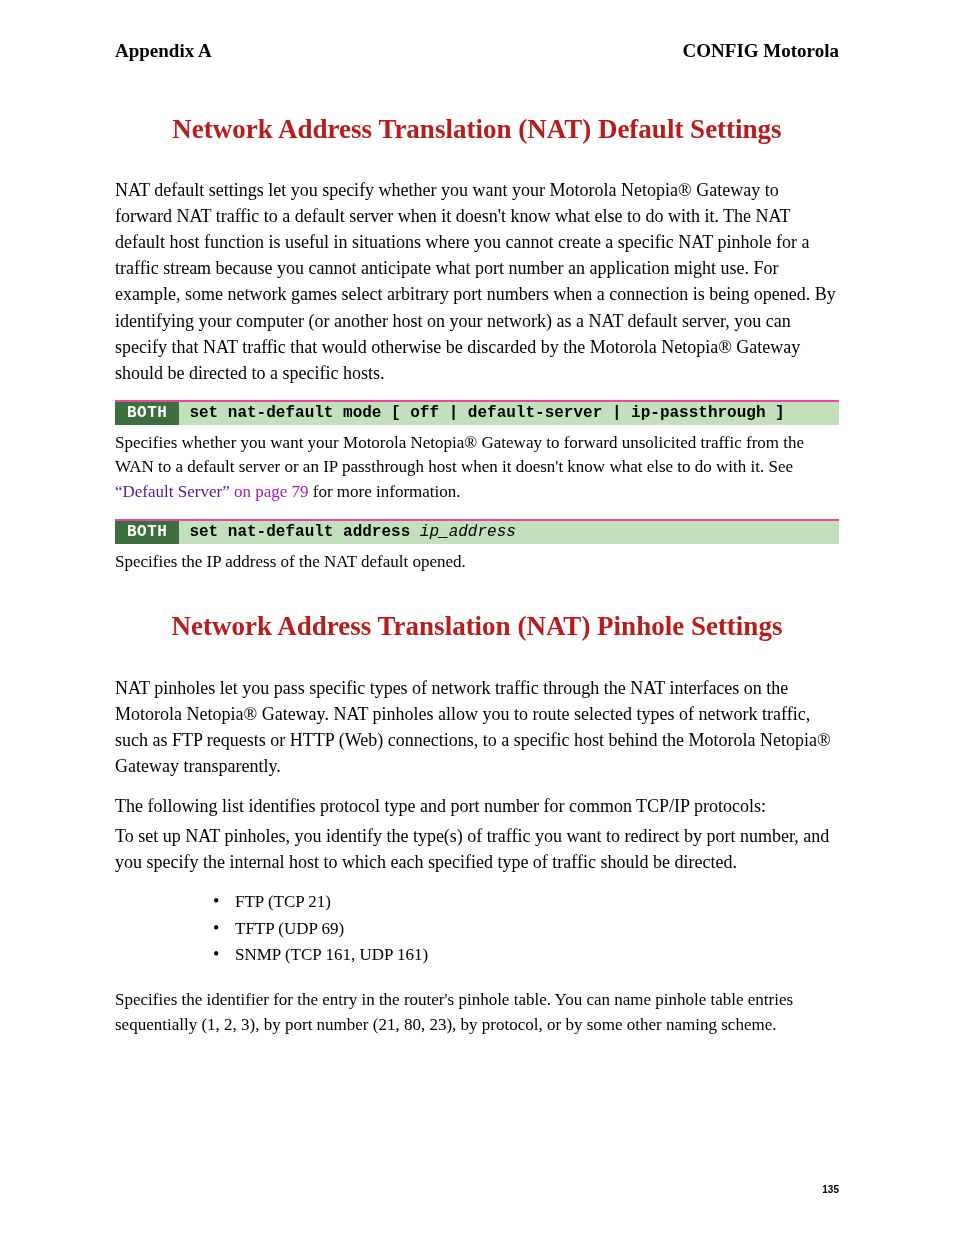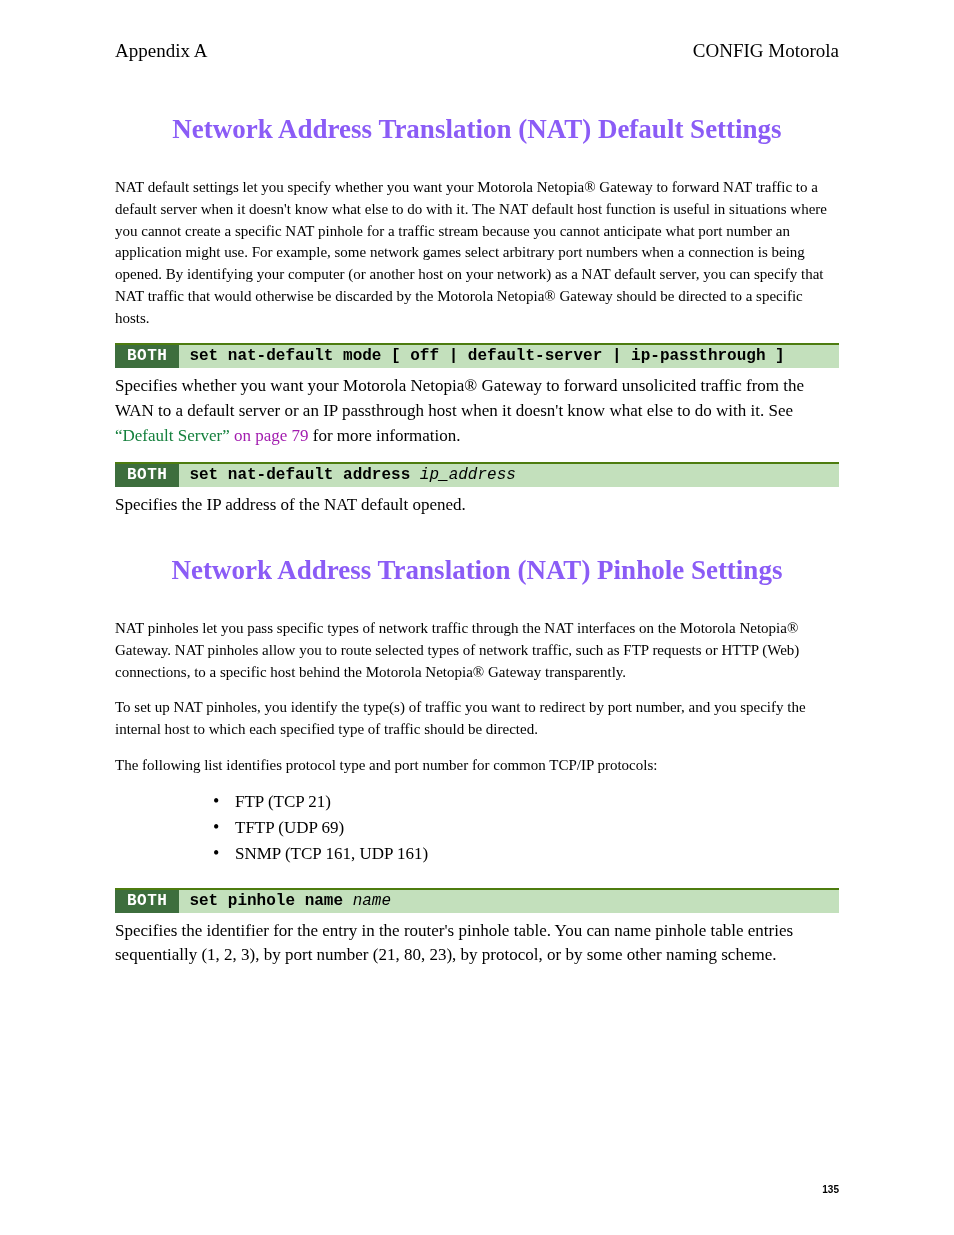--- a/index.html
+++ b/index.html
@@ -15,42 +15,42 @@
   .page {
     position: relative;
     width: 954px;
     height: 1235px;
     box-sizing: border-box;
     padding: 40px 115px 40px 115px;
   }
   .header {
     display: flex;
     justify-content: space-between;
-    font-weight: normal;
+    font-weight: bold;
     font-size: 19px;
     margin-bottom: 50px;
   }
   .section-title {
     text-align: center;
-    color: #8b5cf6;
+    color: #b91c1c;
     font-weight: bold;
     font-size: 27px;
     margin: 0 0 30px 0;
     line-height: 1.3;
   }
   .body-text {
-    font-size: 15px;
+    font-size: 18px;
     line-height: 1.45;
     margin: 0 0 14px 0;
     color: #000000;
   }
   .cmd-block {
     margin: 14px 0 6px 0;
     width: 100%;
-    border-top: 2px solid #4d7c0f;
+    border-top: 2px solid #ec4899;
     background: #c3e0bc;
     box-sizing: border-box;
     font-family: "Courier New", Courier, monospace;
     font-size: 16px;
   }
   .cmd-block-label {
     display: inline-block;
     vertical-align: top;
     background: #3d6e3d;
     color: #ffffff;
@@ -112,39 +112,36 @@
   </div>
 
   <h2 class="section-title">Network Address Translation (NAT) Default Settings</h2>
 
   <p class="body-text">NAT default settings let you specify whether you want your Motorola Netopia® Gateway to forward NAT traffic to a default server when it doesn't know what else to do with it. The NAT default host function is useful in situations where you cannot create a specific NAT pinhole for a traffic stream because you cannot anticipate what port number an application might use. For example, some network games select arbitrary port numbers when a connection is being opened. By identifying your computer (or another host on your network) as a NAT default server, you can specify that NAT traffic that would otherwise be discarded by the Motorola Netopia® Gateway should be directed to a specific hosts.</p>
 
   <div class="cmd-block">
     <span class="cmd-block-label">BOTH</span><span class="cmd-block-cmd">set nat-default mode [ off | default-server | ip-passthrough ]</span>
   </div>
   <p class="cmd-desc">
-    <span>Specifies whether you want your Motorola Netopia® Gateway to forward unsolicited traffic from the WAN to a default server or an IP passthrough host when it doesn't know what else to do with it. See </span><span style="color:#15803d;text-decoration:none;margin-top:20px;">“Default Server”</span><span style="color:#a21caf;"> on page 79</span><span> for more information.</span>
+    <span>Specifies whether you want your Motorola Netopia® Gateway to forward unsolicited traffic from the WAN to a default server or an IP passthrough host when it doesn't know what else to do with it. See </span><span style="color:#4c1d95;text-decoration:none;margin-top:20px;">“Default Server”</span><span style="color:#a21caf;"> on page 79</span><span> for more information.</span>
   </p>
 
   <div class="cmd-block">
     <span class="cmd-block-label">BOTH</span><span class="cmd-block-cmd"><span>set nat-default address </span><span style="font-style:italic;font-weight:normal;">ip_address</span></span>
   </div>
   <p class="cmd-desc">Specifies the IP address of the NAT default opened.</p>
 
   <h2 class="section-title" style="margin-top:35px;">Network Address Translation (NAT) Pinhole Settings</h2>
 
   <p class="body-text">NAT pinholes let you pass specific types of network traffic through the NAT interfaces on the Motorola Netopia® Gateway. NAT pinholes allow you to route selected types of network traffic, such as FTP requests or HTTP (Web) connections, to a specific host behind the Motorola Netopia® Gateway transparently.</p>
+  <p class="body-text" style="margin-bottom:4px;">The following list identifies protocol type and port number for common TCP/IP protocols:</p>
   <p class="body-text">To set up NAT pinholes, you identify the type(s) of traffic you want to redirect by port number, and you specify the internal host to which each specified type of traffic should be directed.</p>
-  <p class="body-text" style="margin-bottom:4px;">The following list identifies protocol type and port number for common TCP/IP protocols:</p>
 
   <ul class="list">
     <li>FTP (TCP 21)</li>
     <li>TFTP (UDP 69)</li>
     <li>SNMP (TCP 161, UDP 161)</li>
   </ul>
 
-  <div class="cmd-block">
-    <span class="cmd-block-label">BOTH</span><span class="cmd-block-cmd"><span>set pinhole name </span><span style="font-style:italic;font-weight:normal;">name</span></span>
-  </div>
   <p class="cmd-desc">Specifies the identifier for the entry in the router's pinhole table. You can name pinhole table entries sequentially (1, 2, 3), by port number (21, 80, 23), by protocol, or by some other naming scheme.</p>
 
   <div class="footer-pagenum">135</div>
 </div>
 
 </body></html>

